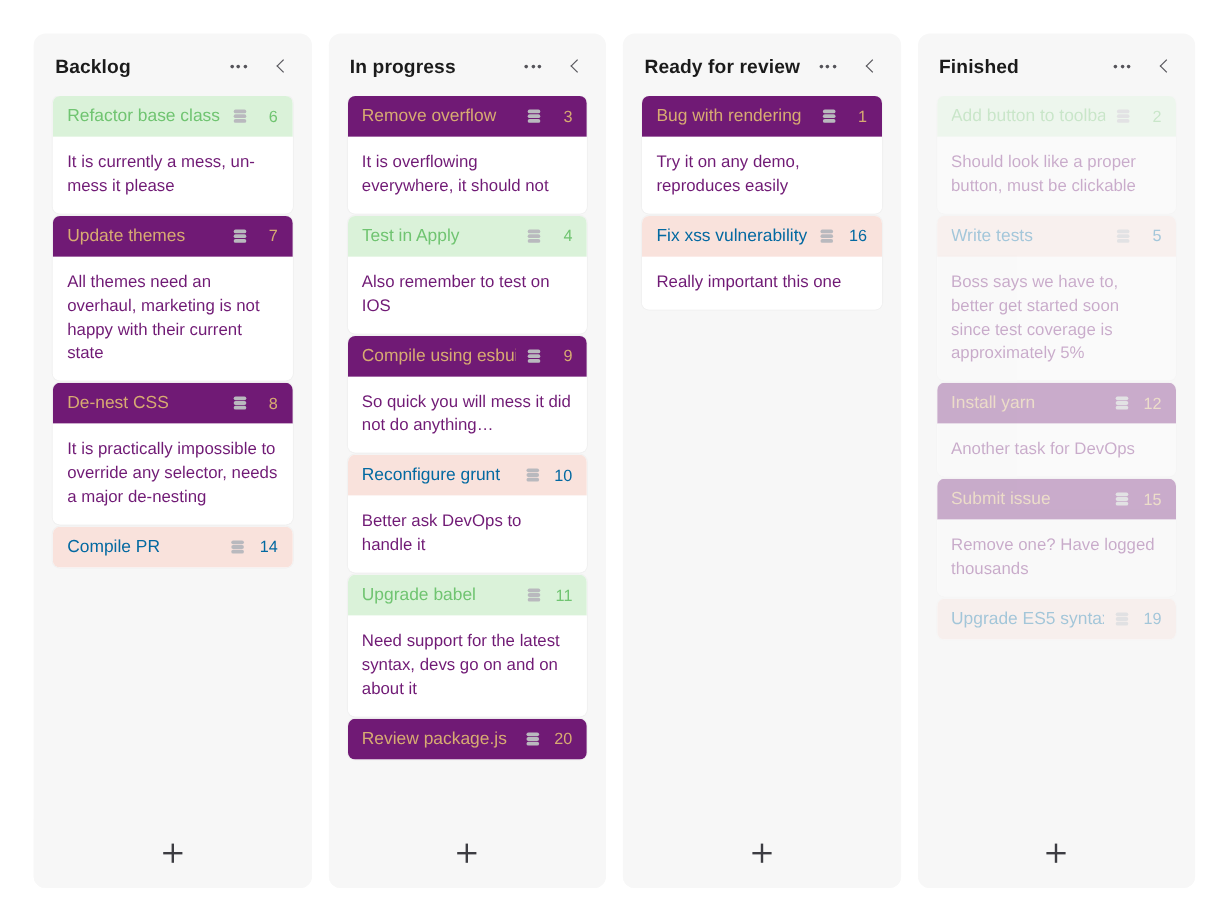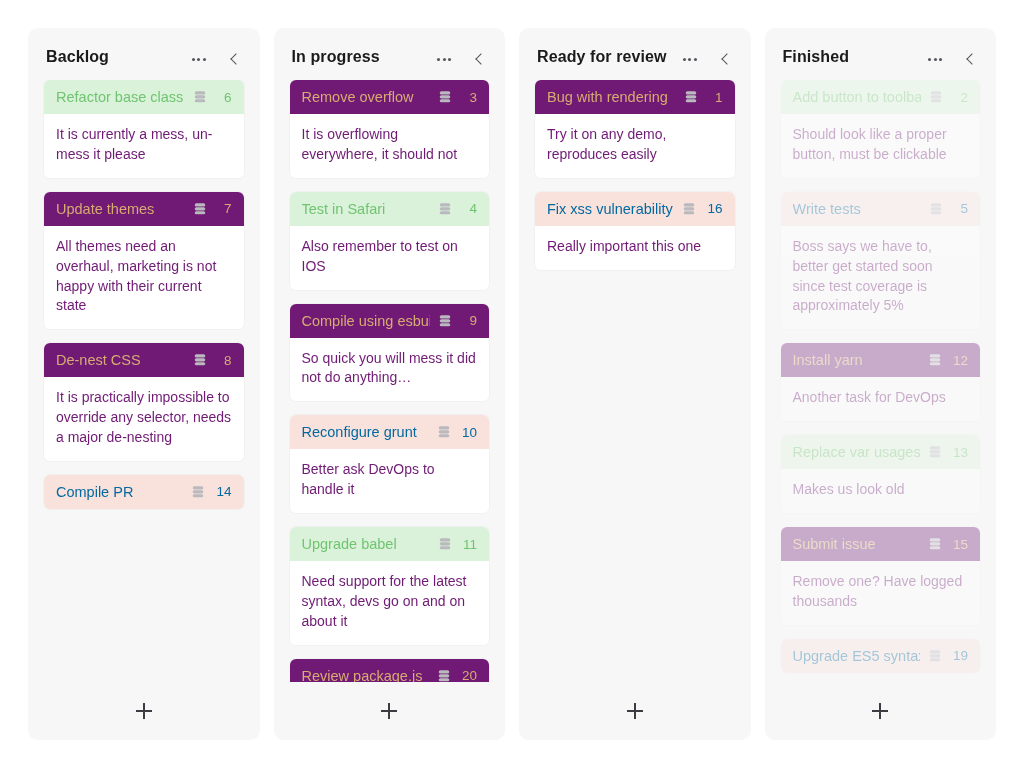--- a/index.html
+++ b/index.html
@@ -27,21 +27,21 @@
     background: #f7f7f7;
     border-radius: 10px;
     display: flex;
     flex-direction: column;
     overflow: hidden;
     position: relative;
   }
 
   .column-header {
     display: flex;
-    align-items: flex-end;
+    align-items: flex-start;
     padding: 20px 16px 14px 18px;
     flex: 0 0 auto;
     gap: 8px;
   }
 
   .column-title {
     font-size: 16px;
     font-weight: bold;
     color: #1b1b1b;
     white-space: nowrap;
@@ -87,21 +87,21 @@
     border-bottom: 1.6px solid #55545a;
     transform: rotate(45deg);
   }
 
   .cards {
     flex: 1 1 auto;
     overflow: hidden;
     padding: 0 16px;
     display: flex;
     flex-direction: column;
-    gap: 14px;
+    gap: 2px;
   }
 
   .card {
     background: #ffffff;
     border-radius: 6px;
     overflow: hidden;
     flex: 0 0 auto;
     box-shadow: 0 0 0 1px rgba(0,0,0,0.025);
   }
 
@@ -289,21 +289,21 @@
                   <rect x="2" y="10.5" width="12" height="3.6" rx="1.8" fill="#b9b9be"></rect>
                 </svg>
               </span>
               <span class="card-count">3</span>
             </div>
           </div>
           <div class="card-body">It is overflowing everywhere, it should not</div>
         </div>
         <div class="card tag-green">
           <div class="card-head">
-            <div class="card-title">Test in Safari</div>
+            <div class="card-title">Test in Apply</div>
             <div class="card-meta">
               <span>
                 <svg width="14" height="14" viewBox="0 0 16 16" class="db-icon">
                   <rect x="2" y="1.5" width="12" height="3.6" rx="1.8" fill="#b9b9be"></rect>
                   <rect x="2" y="6" width="12" height="3.6" rx="1.8" fill="#b9b9be"></rect>
                   <rect x="2" y="10.5" width="12" height="3.6" rx="1.8" fill="#b9b9be"></rect>
                 </svg>
               </span>
               <span class="card-count">4</span>
             </div>
@@ -482,36 +482,20 @@
                   <rect x="2" y="1.5" width="12" height="3.6" rx="1.8" fill="#b9b9be"></rect>
                   <rect x="2" y="6" width="12" height="3.6" rx="1.8" fill="#b9b9be"></rect>
                   <rect x="2" y="10.5" width="12" height="3.6" rx="1.8" fill="#b9b9be"></rect>
                 </svg>
               </span>
               <span class="card-count">12</span>
             </div>
           </div>
           <div class="card-body">Another task for DevOps</div>
         </div>
-        <div class="card tag-green">
-          <div class="card-head">
-            <div class="card-title">Replace var usages</div>
-            <div class="card-meta">
-              <span>
-                <svg width="14" height="14" viewBox="0 0 16 16" class="db-icon">
-                  <rect x="2" y="1.5" width="12" height="3.6" rx="1.8" fill="#b9b9be"></rect>
-                  <rect x="2" y="6" width="12" height="3.6" rx="1.8" fill="#b9b9be"></rect>
-                  <rect x="2" y="10.5" width="12" height="3.6" rx="1.8" fill="#b9b9be"></rect>
-                </svg>
-              </span>
-              <span class="card-count">13</span>
-            </div>
-          </div>
-          <div class="card-body">Makes us look old</div>
-        </div>
         <div class="card tag-orange">
           <div class="card-head">
             <div class="card-title">Submit issue</div>
             <div class="card-meta">
               <span>
                 <svg width="14" height="14" viewBox="0 0 16 16" class="db-icon">
                   <rect x="2" y="1.5" width="12" height="3.6" rx="1.8" fill="#b9b9be"></rect>
                   <rect x="2" y="6" width="12" height="3.6" rx="1.8" fill="#b9b9be"></rect>
                   <rect x="2" y="10.5" width="12" height="3.6" rx="1.8" fill="#b9b9be"></rect>
                 </svg>

